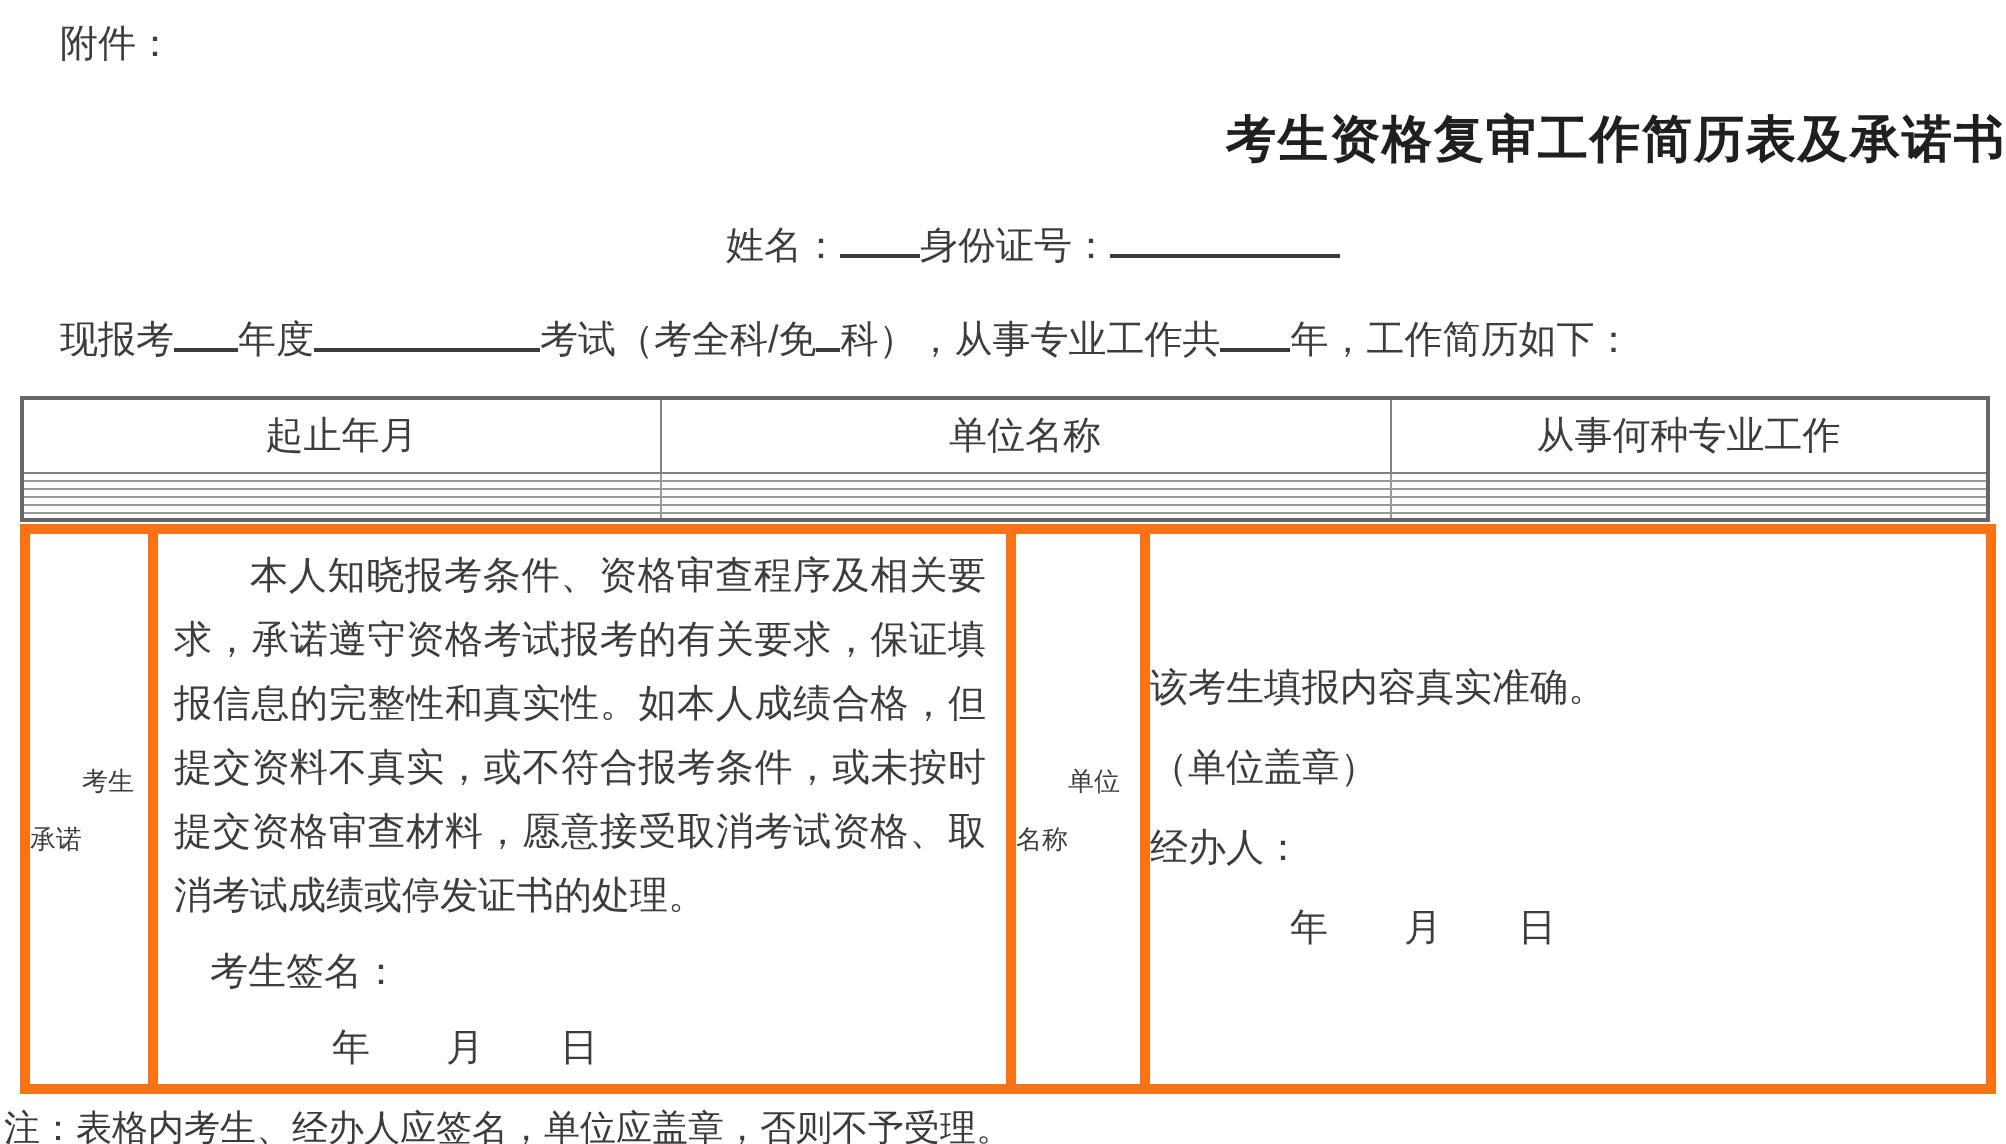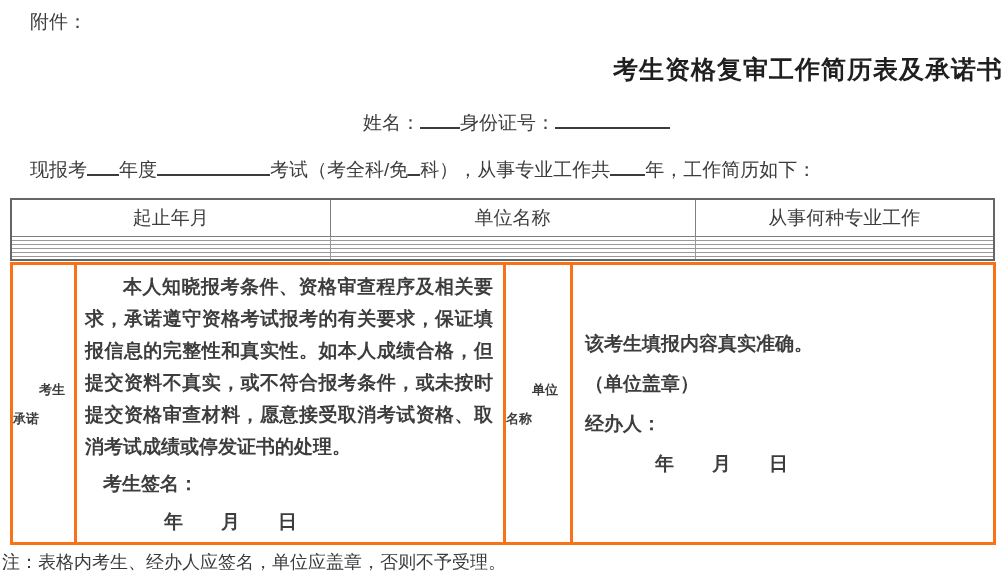--- a/index.html
+++ b/index.html
@@ -43,21 +43,21 @@
     height:37px; text-align:center; padding:0;
   }
   .htable tr.empty td {
     border:1px solid #9a9a9a;
     height:4px; padding:0; line-height:4px; font-size:2px;
   }
   .btable {
     margin:1px 0 0 10px; width:983px;
     border:2px solid #666666;
   }
-  .btable td { border:3px solid #f97316; padding:0;font-weight:bold; }
+  .btable td { border:5px solid #f97316; padding:0; }
 
   .stub-cell {
     vertical-align:middle; text-align:left;
     padding:0 1px;
   }
   .stub {
     text-indent:2em; line-height:29px;
     font-size:13px; color:#3d3d3d;
     word-break:break-all;
   }
@@ -65,21 +65,21 @@
   .commit-text {
     margin:6px 10px 0 8px;
     text-align:justify; text-indent:2em;
     line-height:32px; font-size:19px;
     word-break:break-all;
   }
   .sig-line  { margin-top:8px;  padding-left:26px; }
   .date-line { margin-top:12px; padding-left:87px; }
 
   .unit-cell { vertical-align:middle; padding-left:27px; }
-  .unit-cell p { margin:0 0 17px 12px; line-height:23px; }
+  .unit-cell p { margin:0 0 17px 0; line-height:23px; }
   .unit-cell p:last-child { margin-bottom:0; }
   .unit-date { padding-left:70px; }
 
   .footnote {
     margin:5px 0 0 2px;
     font-size:18px; color:#3b3b3b;
   }
 </style>
 </head>
 <body>

